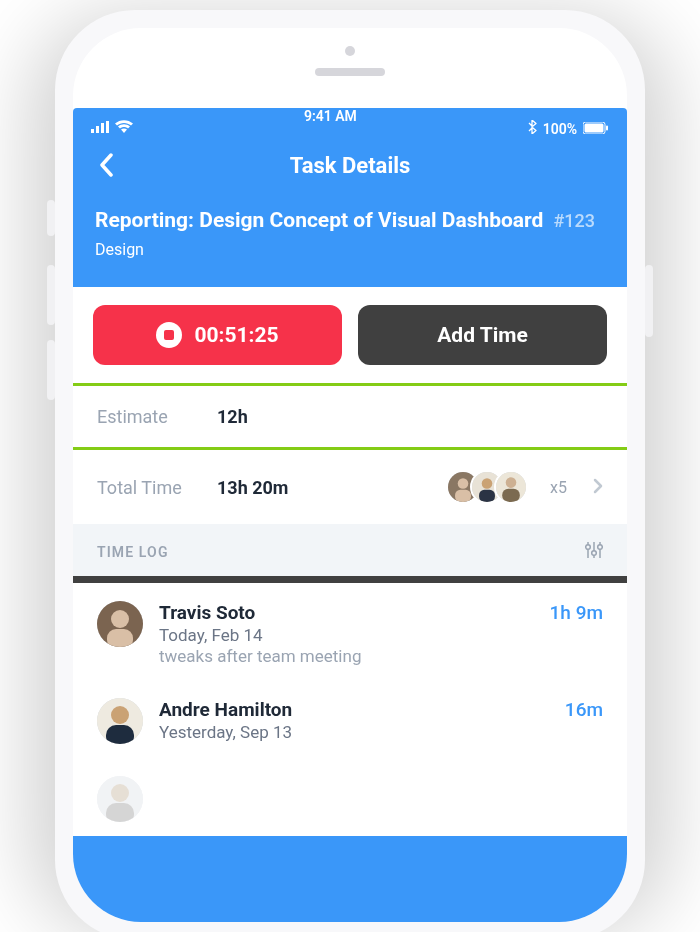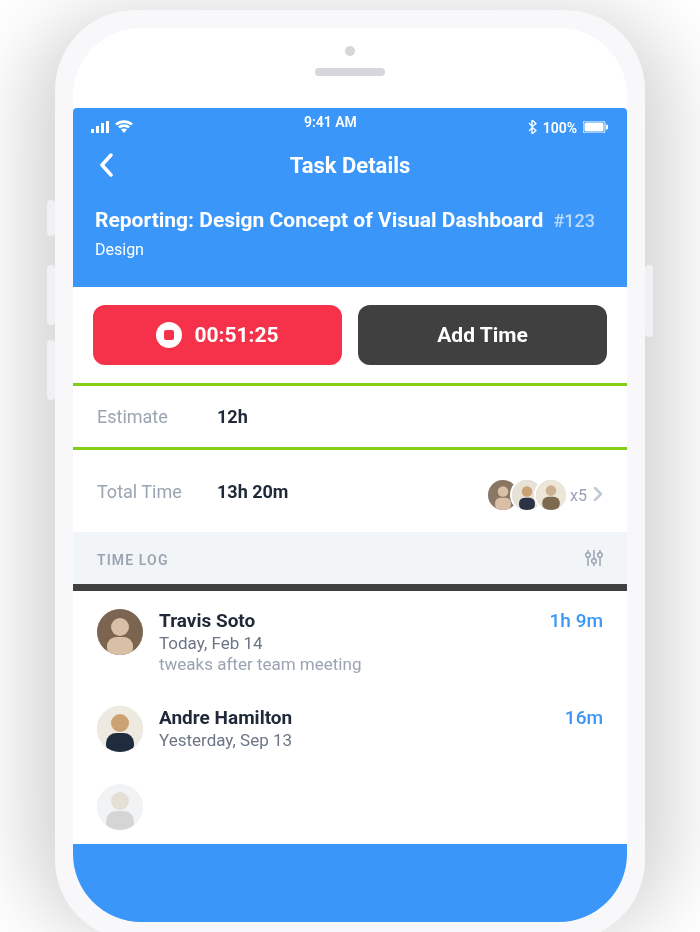--- a/index.html
+++ b/index.html
@@ -65,21 +65,21 @@
   background: #3A97F9;
   width: 100%;
   height: calc(100% - 60px);
   border-radius: 4px 4px 0 0;
   overflow: hidden;
 }
 .status-bar {
   height: 28px;
   display: flex;
   justify-content: space-between;
-  align-items: center;
+  align-items: flex-start;
   padding: 0 18px;
   color: #fff;
   font-size: 14px;
   font-weight: 600;
 }
 .status-left, .status-right { display: flex; align-items: center; gap: 6px; margin-top: 12px; }
 .nav-bar {
   height: 58px;
   display: flex;
   align-items: center;
@@ -152,21 +152,21 @@
   align-items: center;
   padding: 20px 24px;
   background: #fff;
   border-top: 3px solid #84cc16;
   font-size: 18px;
 }
 .info-label { color: #9AA4B2; width: 120px; }
 .info-value { color: #1F2937; font-weight: 700; }
 .total-row .detail {
   margin-left: auto;
-  display: flex; align-items: center; gap: 2px; margin-top: 8px;
+  display: flex; align-items: center; gap: 22px;
 }
 .avatars {
   display: flex;
 }
 .avatar {
   width: 34px; height: 34px; border-radius: 50%;
   border: 2px solid #fff;
   background: #cfd6df;
   margin-left: -10px;
   overflow: hidden;

